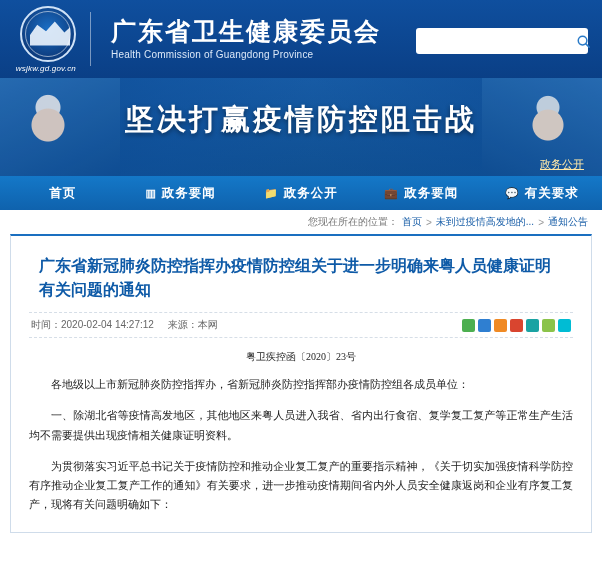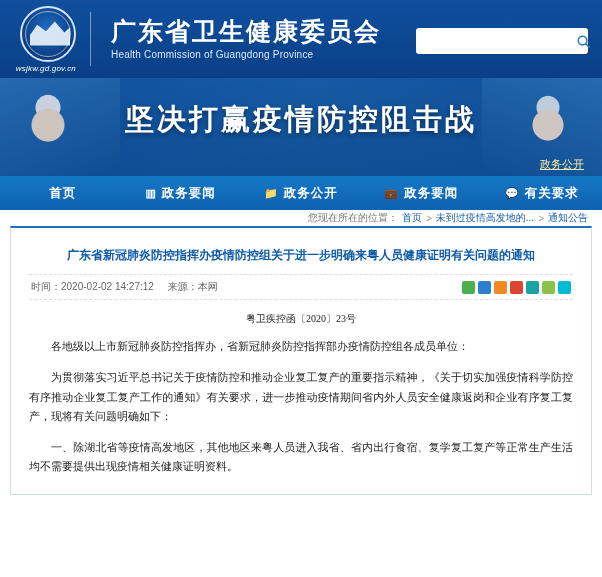--- a/index.html
+++ b/index.html
@@ -182,21 +182,21 @@
     letter-spacing: 1px;
   }
   .nav-item .nav-ico { font-size: 11px; opacity: .95; }
 
   
   .content-frame {
     padding: 0 10px;
     background: #ffffff;
   }
   .breadcrumb {
-    height: 16px;
+    height: 24px;
     display: flex;
     align-items: center;
     justify-content: flex-end;
     gap: 4px;
     font-size: 10px;
     color: #666;
     padding-right: 4px;
   }
   .breadcrumb .crumb { color: #1a5fa8; cursor: pointer; }
   .breadcrumb .sep { color: #999; }
@@ -204,24 +204,23 @@
 
   
   .article {
     border: 1px solid #cfdcea;
     border-top: 2px solid #1a6fc0;
     padding: 14px 18px 8px;
     background: #fff;
   }
   .article-title {
     color: #0e5aa7;
-    font-size: 12px;
+    font-size: 16px;
     font-weight: bold;
     line-height: 1.5;
-    text-align: center;
     font-family: "Liberation Serif", serif;
     padding: 4px 10px 10px;
   }
   .meta-bar {
     border-top: 1px dashed #d6dee7;
     border-bottom: 1px dashed #d6dee7;
     padding: 5px 2px;
     display: flex;
     align-items: center;
     font-size: 10px;
@@ -319,35 +318,35 @@
     <span class="sep">&gt;</span>
     <span class="crumb">未到过疫情高发地的...</span>
     <span class="sep">&gt;</span>
     <span class="crumb">通知公告</span>
   </div>
 
   <div class="article">
     <div class="article-title">广东省新冠肺炎防控指挥办疫情防控组关于进一步明确来粤人员健康证明有关问题的通知</div>
 
     <div class="meta-bar">
-      <span>时间：2020-02-02 14:27:12</span>
+      <span>时间：2020-02-04 14:27:12</span>
       <span>来源：本网</span>
       <span class="meta-share">
         <i class="share-ico" style="background:#4caf50"></i>
         <i class="share-ico" style="background:#2f7fd1"></i>
         <i class="share-ico" style="background:#f08a24"></i>
         <i class="share-ico" style="background:#d9452f"></i>
         <i class="share-ico" style="background:#1aa3a3"></i>
         <i class="share-ico" style="background:#8bc34a"></i>
         <i class="share-ico" style="background:#00bcd4"></i>
       </span>
     </div>
 
     <div class="doc-number">粤卫疾控函〔2020〕23号</div>
 
     <div class="body-text">
       <p>各地级以上市新冠肺炎防控指挥办，省新冠肺炎防控指挥部办疫情防控组各成员单位：</p>
+      <p>一、除湖北省等疫情高发地区，其他地区来粤人员进入我省、省内出行食宿、复学复工复产等正常生产生活均不需要提供出现疫情相关健康证明资料。</p>
       <p>为贯彻落实习近平总书记关于疫情防控和推动企业复工复产的重要指示精神，《关于切实加强疫情科学防控有序推动企业复工复产工作的通知》有关要求，进一步推动疫情期间省内外人员安全健康返岗和企业有序复工复产，现将有关问题明确如下：</p>
-      <p>一、除湖北省等疫情高发地区，其他地区来粤人员进入我省、省内出行食宿、复学复工复产等正常生产生活均不需要提供出现疫情相关健康证明资料。</p>
 
     </div>
   </div>
 </div>
 
 </body></html>

